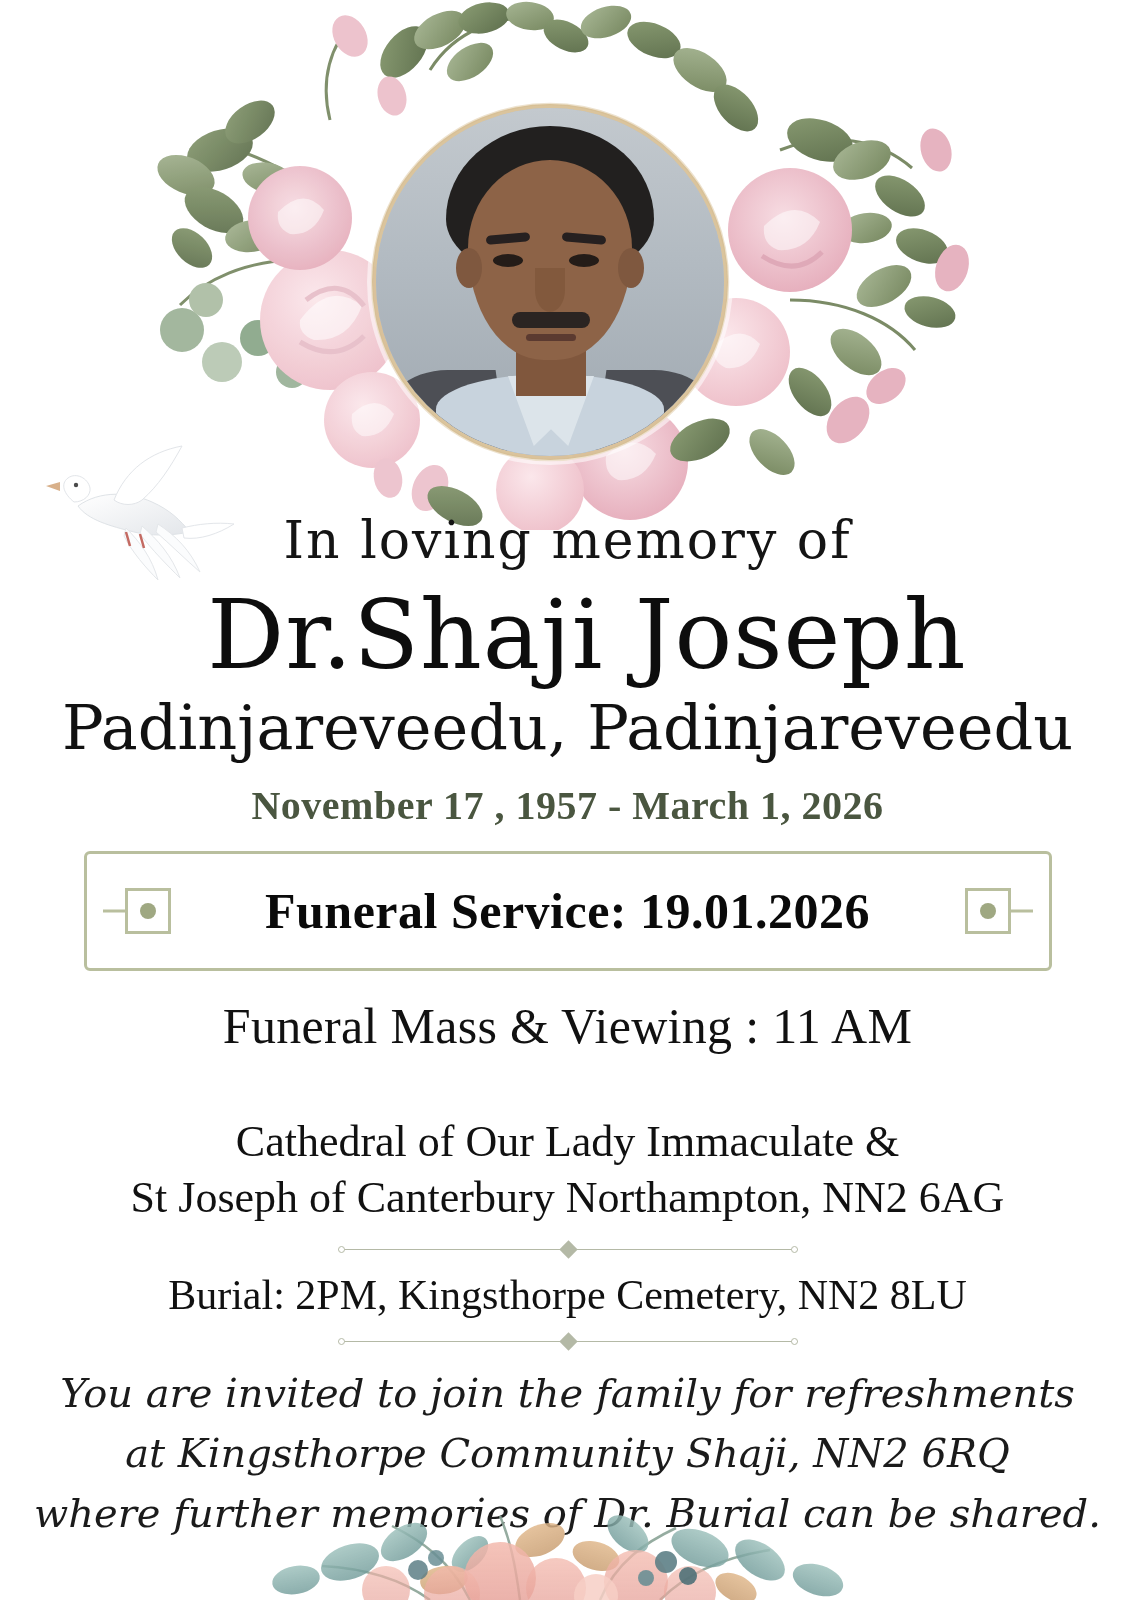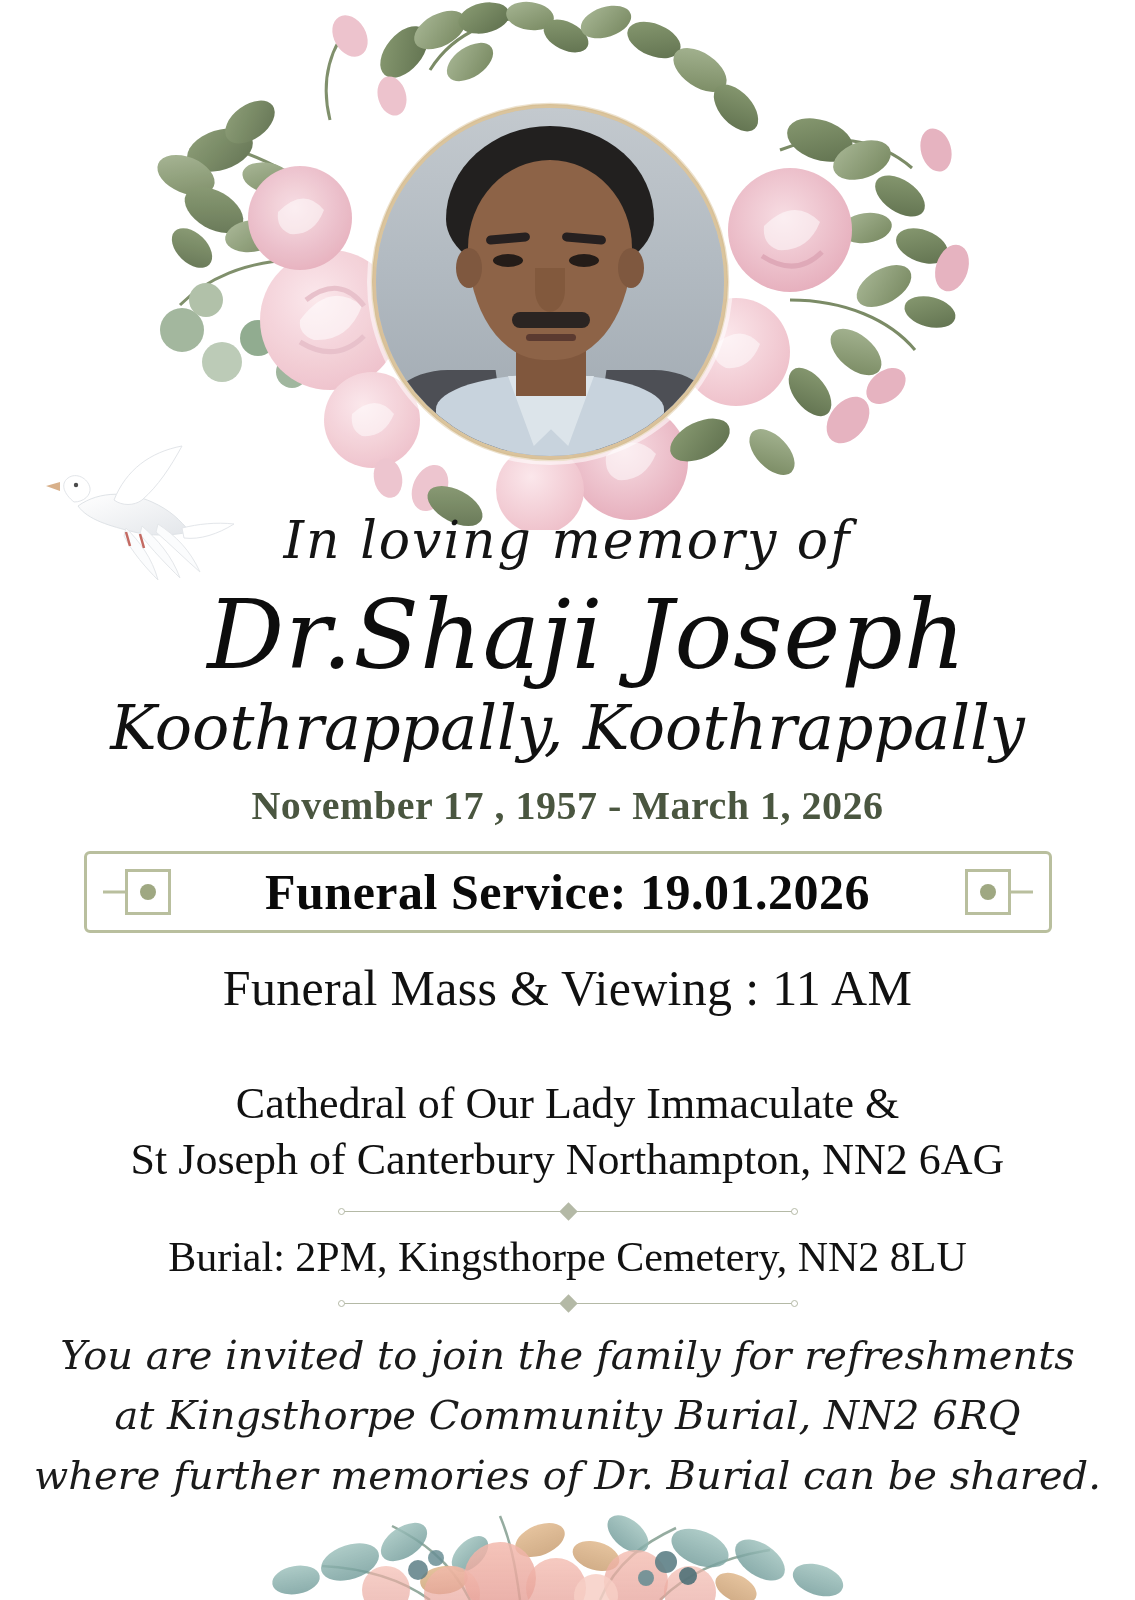--- a/index.html
+++ b/index.html
@@ -115,21 +115,20 @@
 
   
   .content {
     position: absolute;
     left: 0; top: 512px;
     width: 1135px;
     text-align: center;
   }
   .script {
     font-family: "DejaVu Serif", serif;
-    font-style: italic;
     font-weight: 400;
   }
   .line-inloving {
     font-size: 52px;
     letter-spacing: 2px;
     color: #141414;
     line-height: 1.1;
   }
   .line-name {
     font-size: 96px;
@@ -152,21 +151,21 @@
     font-size: 40px;
     color: #4a5640;
     letter-spacing: .5px;
   }
 
   
   .banner {
     position: relative;
     margin: 22px auto 0;
     width: 968px;
-    height: 82px;
+    height: 120px;
     border: 3px solid #b9bf9e;
     border-radius: 6px;
     display: flex;
     align-items: center;
     justify-content: center;
   }
   .banner-inner {
     font-family: "Liberation Serif", serif;
     font-weight: bold;
     font-size: 50px;
@@ -430,21 +429,21 @@
     <circle cx="46" cy="45" r="2.2" fill="#4a4a4a"></circle>
   </svg>
 </div>
 
 <div class="content">
 
   <div class="script line-inloving">In loving memory of</div>
 
   <div class="script line-name">Dr.Shaji Joseph</div>
 
-  <div class="script line-place">Koothrappally, Koothrappally</div>
+  <div class="script line-place">Padinjareveedu, Padinjareveedu</div>
 
   <div class="line-dates">November 17 , 1957 -  March 1, 2026</div>
 
   <div class="banner">
     <div class="banner-knob left">
         <span class="tick"></span>
       </div>
     <div class="banner-inner">Funeral Service: 19.01.2026</div>
     <div class="banner-knob right">
         <span class="tick"></span>
@@ -469,21 +468,21 @@
 
   <div class="divider">
     <div class="bar"></div>
     <div class="dot l"></div>
     <div class="dia"></div>
     <div class="dot r"></div>
   </div>
 
   <div class="invite">
     <div>You are invited to join the family for refreshments</div>
-    <div>at Kingsthorpe Community Burial, NN2 6RQ</div>
+    <div>at Kingsthorpe Community Shaji, NN2 6RQ</div>
     <div>where further memories of Dr. Burial can be shared.</div>
   </div>
 </div>
 
 <div class="bottom-floral">
   <svg width="1135" height="170" viewBox="0 0 1135 170">
     <defs>
       <linearGradient id="wcpink" x1="0" y1="0" x2="0" y2="1">
         <stop offset="0%" stop-color="#f3b9ad" stop-opacity=".85"></stop>
         <stop offset="100%" stop-color="#e39a92" stop-opacity=".8"></stop>

